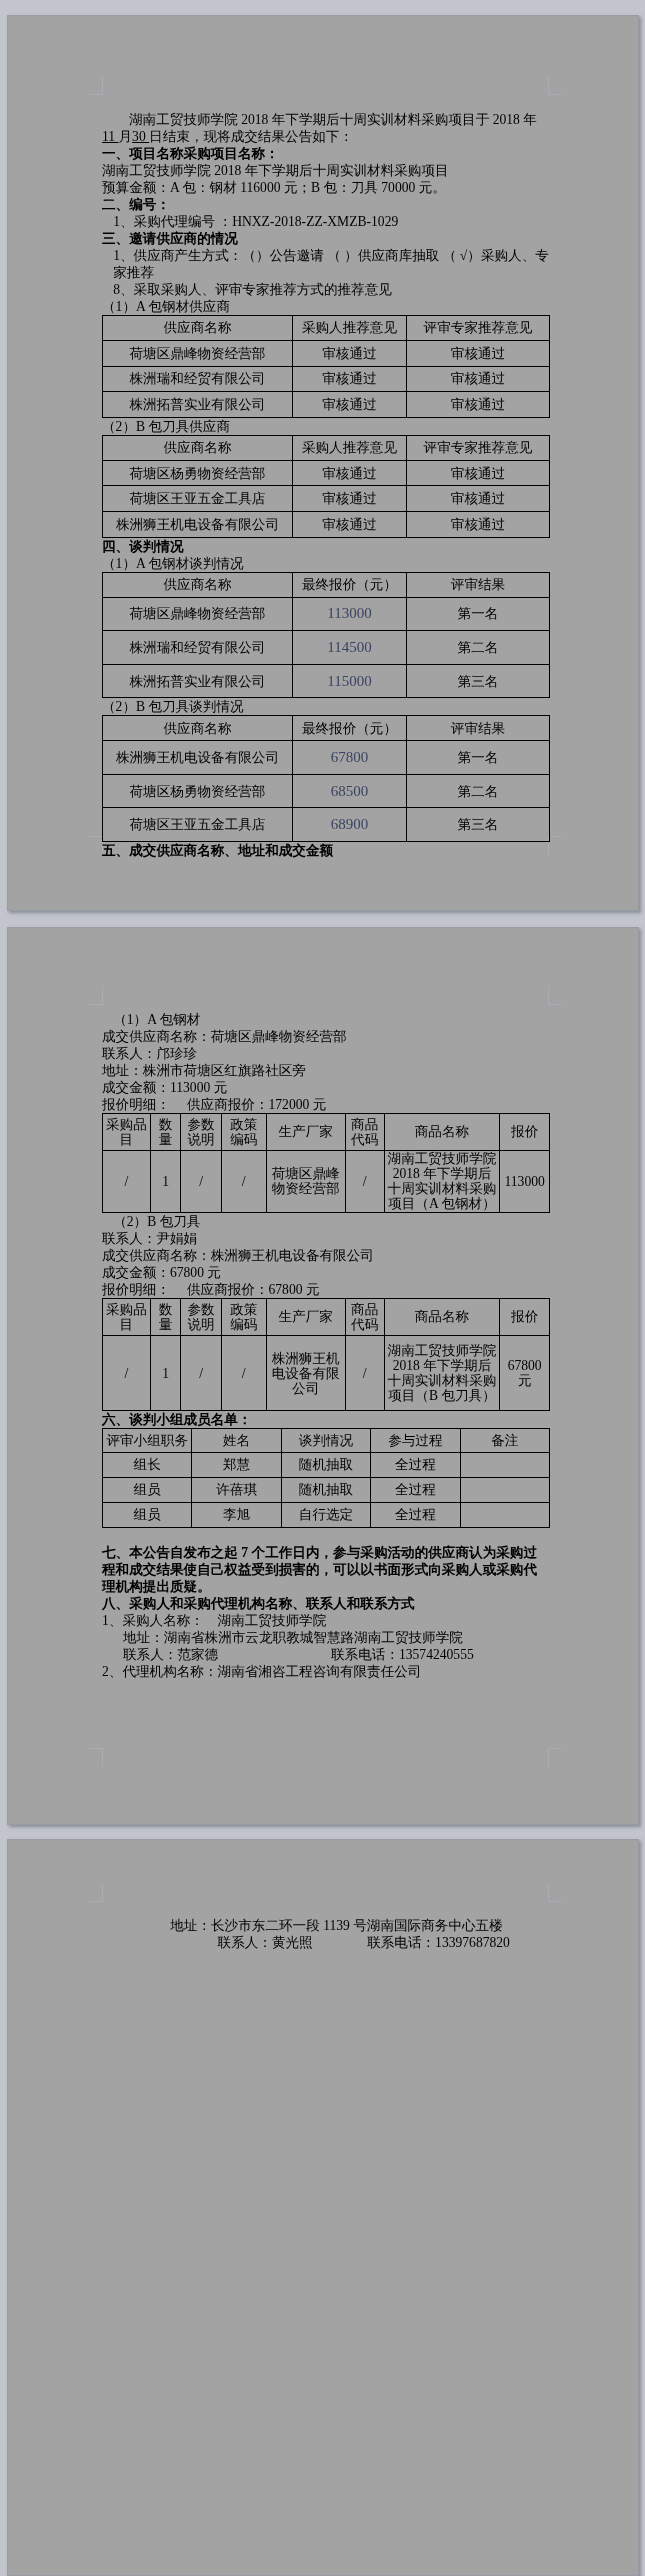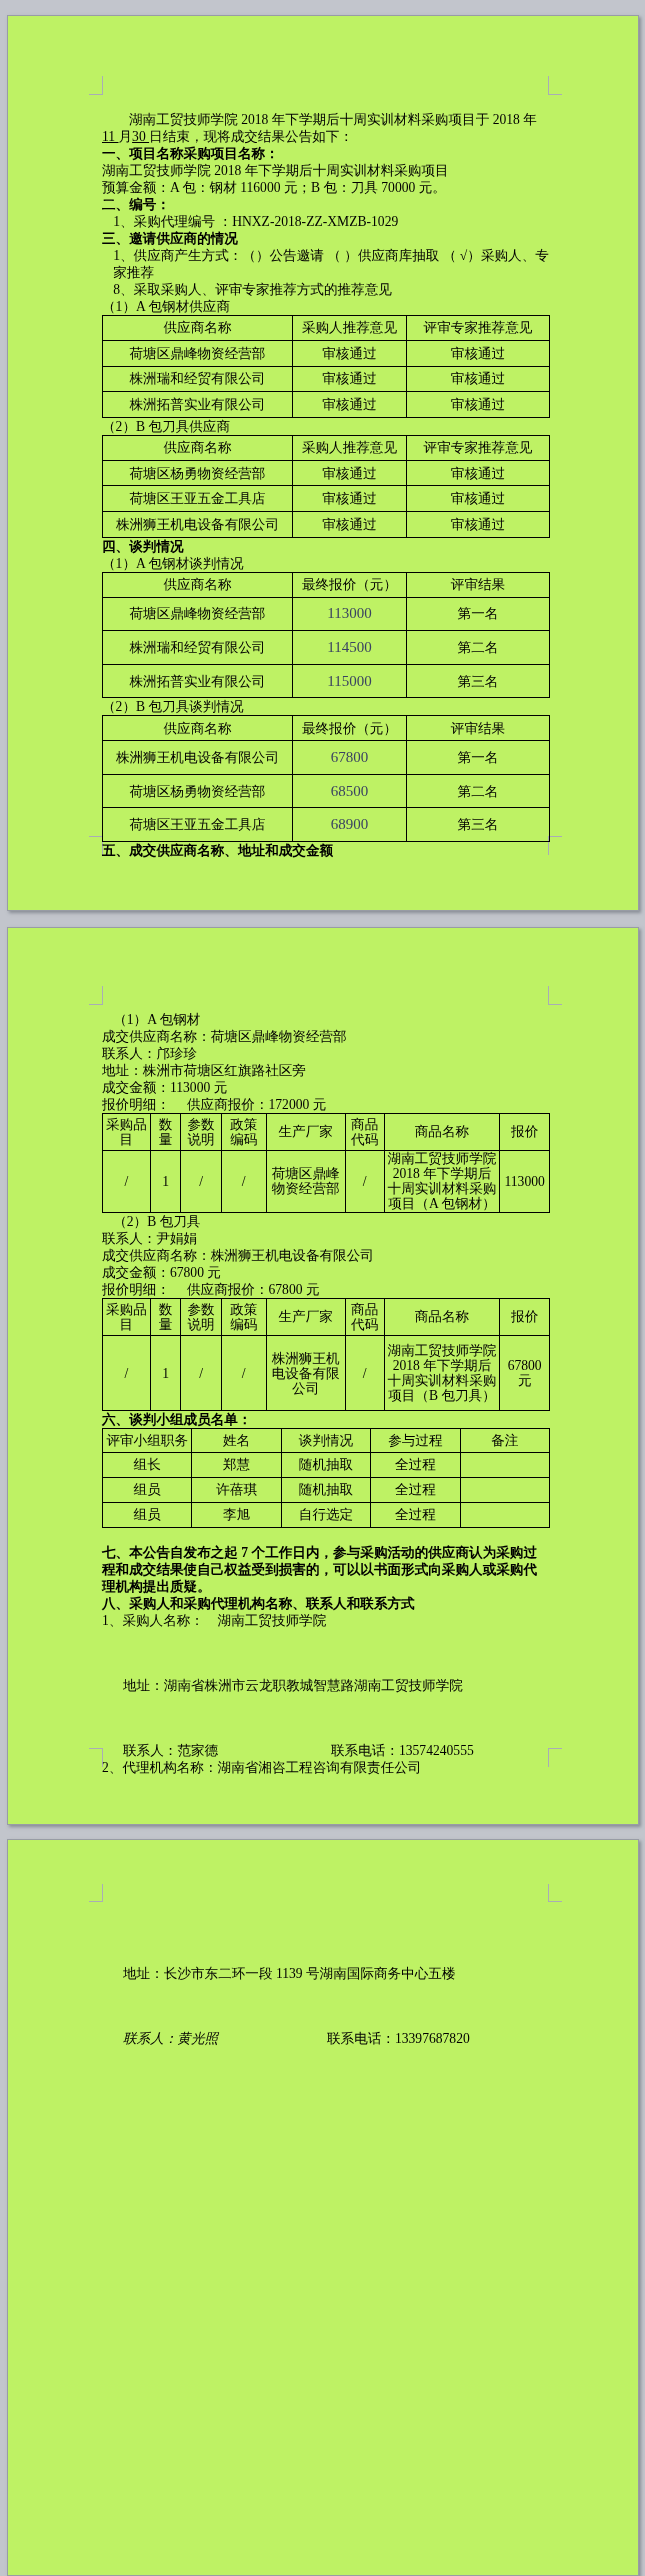--- a/index.html
+++ b/index.html
@@ -3,35 +3,35 @@
 <meta charset="utf-8">
 <style>
   html,body{margin:0;padding:0;}
   body{
     width:646px;height:2576px;overflow:hidden;
     background:#c2c5cc;
     font-family:"Liberation Serif","DejaVu Serif",serif;
     color:#000;
   }
   .page{
-    position:relative;width:632px;margin:0 auto;background:#bef264;
+    position:relative;width:632px;margin:0 auto;background:#a3a3a3;
     border:0.8px solid #989ca5;box-sizing:border-box;
     box-shadow:1.6px 2.4px 3.2px rgba(90,94,104,.55);
   }
   #pg1{height:896px;margin-top:15px;}
   #pg2{height:898px;margin-top:16px;}
-  #pg3{height:737px;margin-top:13.6px;}
+  #pg3{height:737px;margin-top:13.6px;text-align:center;}
   .text{position:absolute;left:94px;width:448px;font-size:13.6px;line-height:17px;}
   #pg1 .text{top:95px;}
   #pg2 .text{top:83px;}
   #pg3 .text{top:77px;}
   p{margin:0;}
   .b{font-weight:bold;}
   .ind{padding-left:11.2px;}
-  .sub{padding-left:21px;margin-top:48px;}
+  .sub{padding-left:21px;}
   .indent2{text-indent:27px;}
   .ul{text-decoration:underline;}
   .bigger-gap{height:16px;}
   
   table{width:100%;border-collapse:collapse;table-layout:fixed;}
   th,td{
     border:0.8px solid #000;text-align:center;vertical-align:middle;
     font-weight:normal;padding:0.8px 1.6px;font-size:13.6px;line-height:15px;
     word-break:break-all;overflow:hidden;
   }
@@ -39,21 +39,21 @@
   .tbl-rec td{height:23px;}
   .tbl-neg th{height:22.4px;}
   .tbl-neg td{height:31px;}
   .tbl-neg td:nth-child(2){color:#3a4361;font-size:15px;}
   .tbl-det th{height:34px;}
   #tblE td{height:58px;}
   #tblF td{height:73px;}
   .tbl-mem th{height:21px;}
   .tbl-mem td{height:22.4px;}
   
-  .split span:first-child{display:inline-block;width:204px;font-style:italic;}
+  .split span:first-child{display:inline-block;width:204px;}
   .split2 span:first-child{display:inline-block;width:208px;}
   
   .hl-box{border:0.8px solid #d9e3f0;margin:1.6px 0 1.6px -6.4px;padding:6.4px 0 6.4px 6.4px;width:461px;box-sizing:border-box;}
   
   .mk{position:absolute;width:12.8px;height:17.6px;border:0 solid #a9adb5;}
   .mk-tl{border-right-width:0.8px;border-bottom-width:0.8px;left:81px;}
   .mk-tr{border-left-width:0.8px;border-bottom-width:0.8px;left:540px;}
   .mk-bl{border-right-width:0.8px;border-top-width:0.8px;left:81px;}
   .mk-br{border-left-width:0.8px;border-top-width:0.8px;left:540px;}
   #pg1 .mk-tl,#pg1 .mk-tr{top:60px;}

